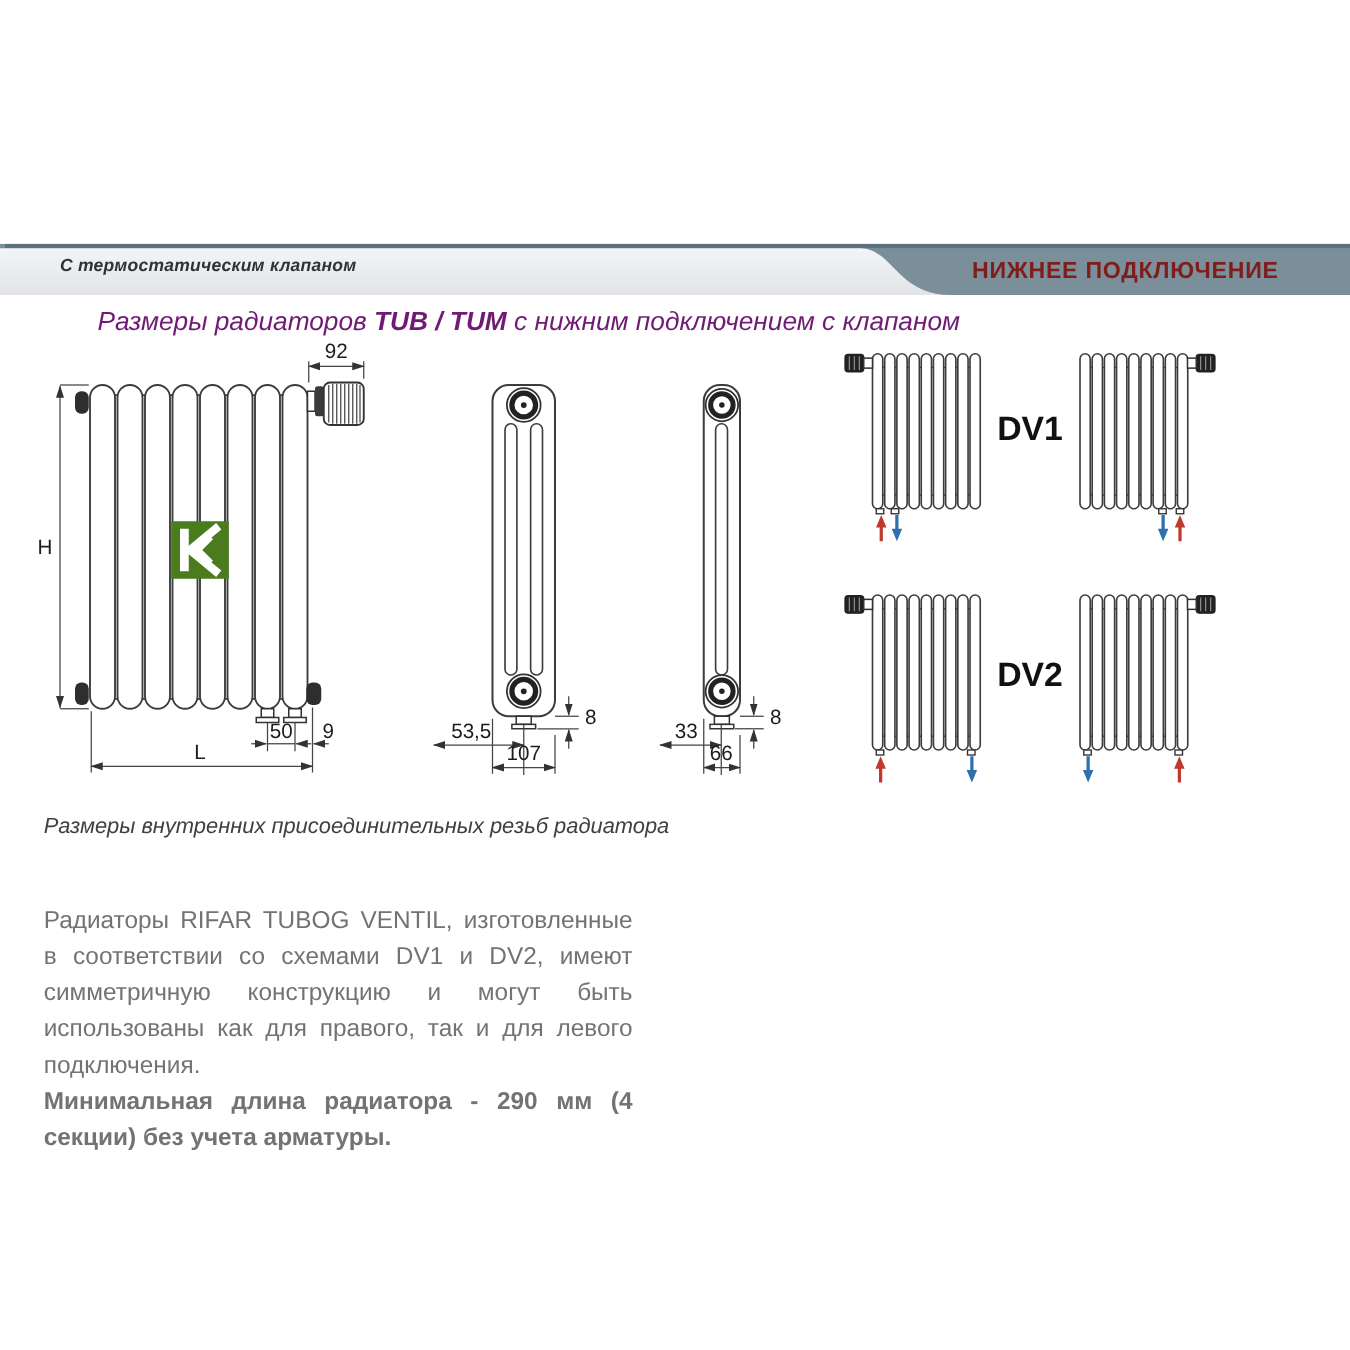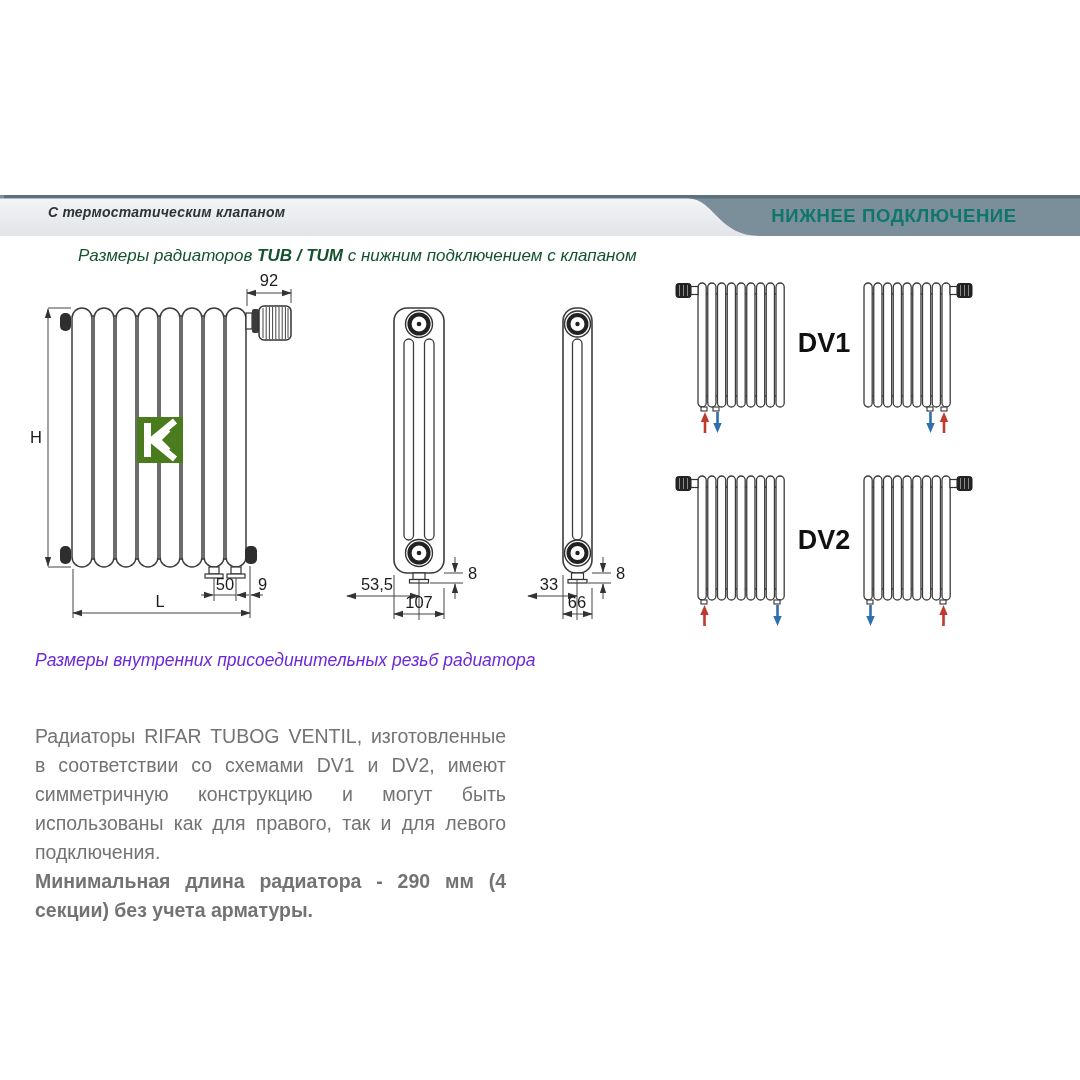--- a/index.html
+++ b/index.html
@@ -2,31 +2,31 @@
 <html><head>
 <meta charset="utf-8">
 <style>
   html,body{margin:0;padding:0;background:#fff;}
   .page{position:relative;width:1080px;height:1080px;background:#ffffff;overflow:hidden;
         font-family:"Liberation Sans","DejaVu Sans",sans-serif;color:#1f1f1f;}
   
   .header-svg{position:absolute;left:0;top:195px;width:1080px;height:41px;}
   .header-title{position:absolute;left:48px;top:204px;font-size:14px;font-style:italic;
                 font-weight:bold;color:#2e3338;letter-spacing:0.2px;}
-  .header-right{position:absolute;left:765px;top:205px;width:258px;text-align:center;
-                font-size:18.5px;font-weight:bold;color:#0f766e;letter-spacing:0.6px;}
-  .subtitle{position:absolute;left:78px;top:246px;font-size:17px;font-style:italic;color:#14532d;}
+  .header-right{position:absolute;left:765px;top:205px;width:258px;text-align:right;
+                font-size:18.5px;font-weight:bold;color:#7f1d1d;letter-spacing:0.6px;}
+  .subtitle{position:absolute;left:78px;top:246px;font-size:21px;font-style:italic;color:#701a75;}
   .subtitle b{font-style:italic;}
   
   .drawing{position:absolute;left:0;top:0;width:1080px;height:1080px;}
   .drawing text{font-family:"Liberation Sans","DejaVu Sans",sans-serif;fill:#1c1c1c;font-size:16.5px;}
   .drawing text.dv{font-size:27px;font-weight:bold;fill:#111;}
   
   .note{position:absolute;left:35px;top:646px;font-size:17.5px;font-style:italic;
-        line-height:28px;color:#6d28d9;}
+        line-height:28px;color:#404040;}
   .col{position:absolute;top:722px;font-size:19.5px;line-height:29px;text-align:justify;color:#737373;}
   .col p{margin:0;}
   .col-left{left:35px;width:471px;}
   .col-right{left:513px;width:479px;}
   .col .bold{font-weight:bold;}
 </style>
 </head>
 <body>
 
 <div class="page">

